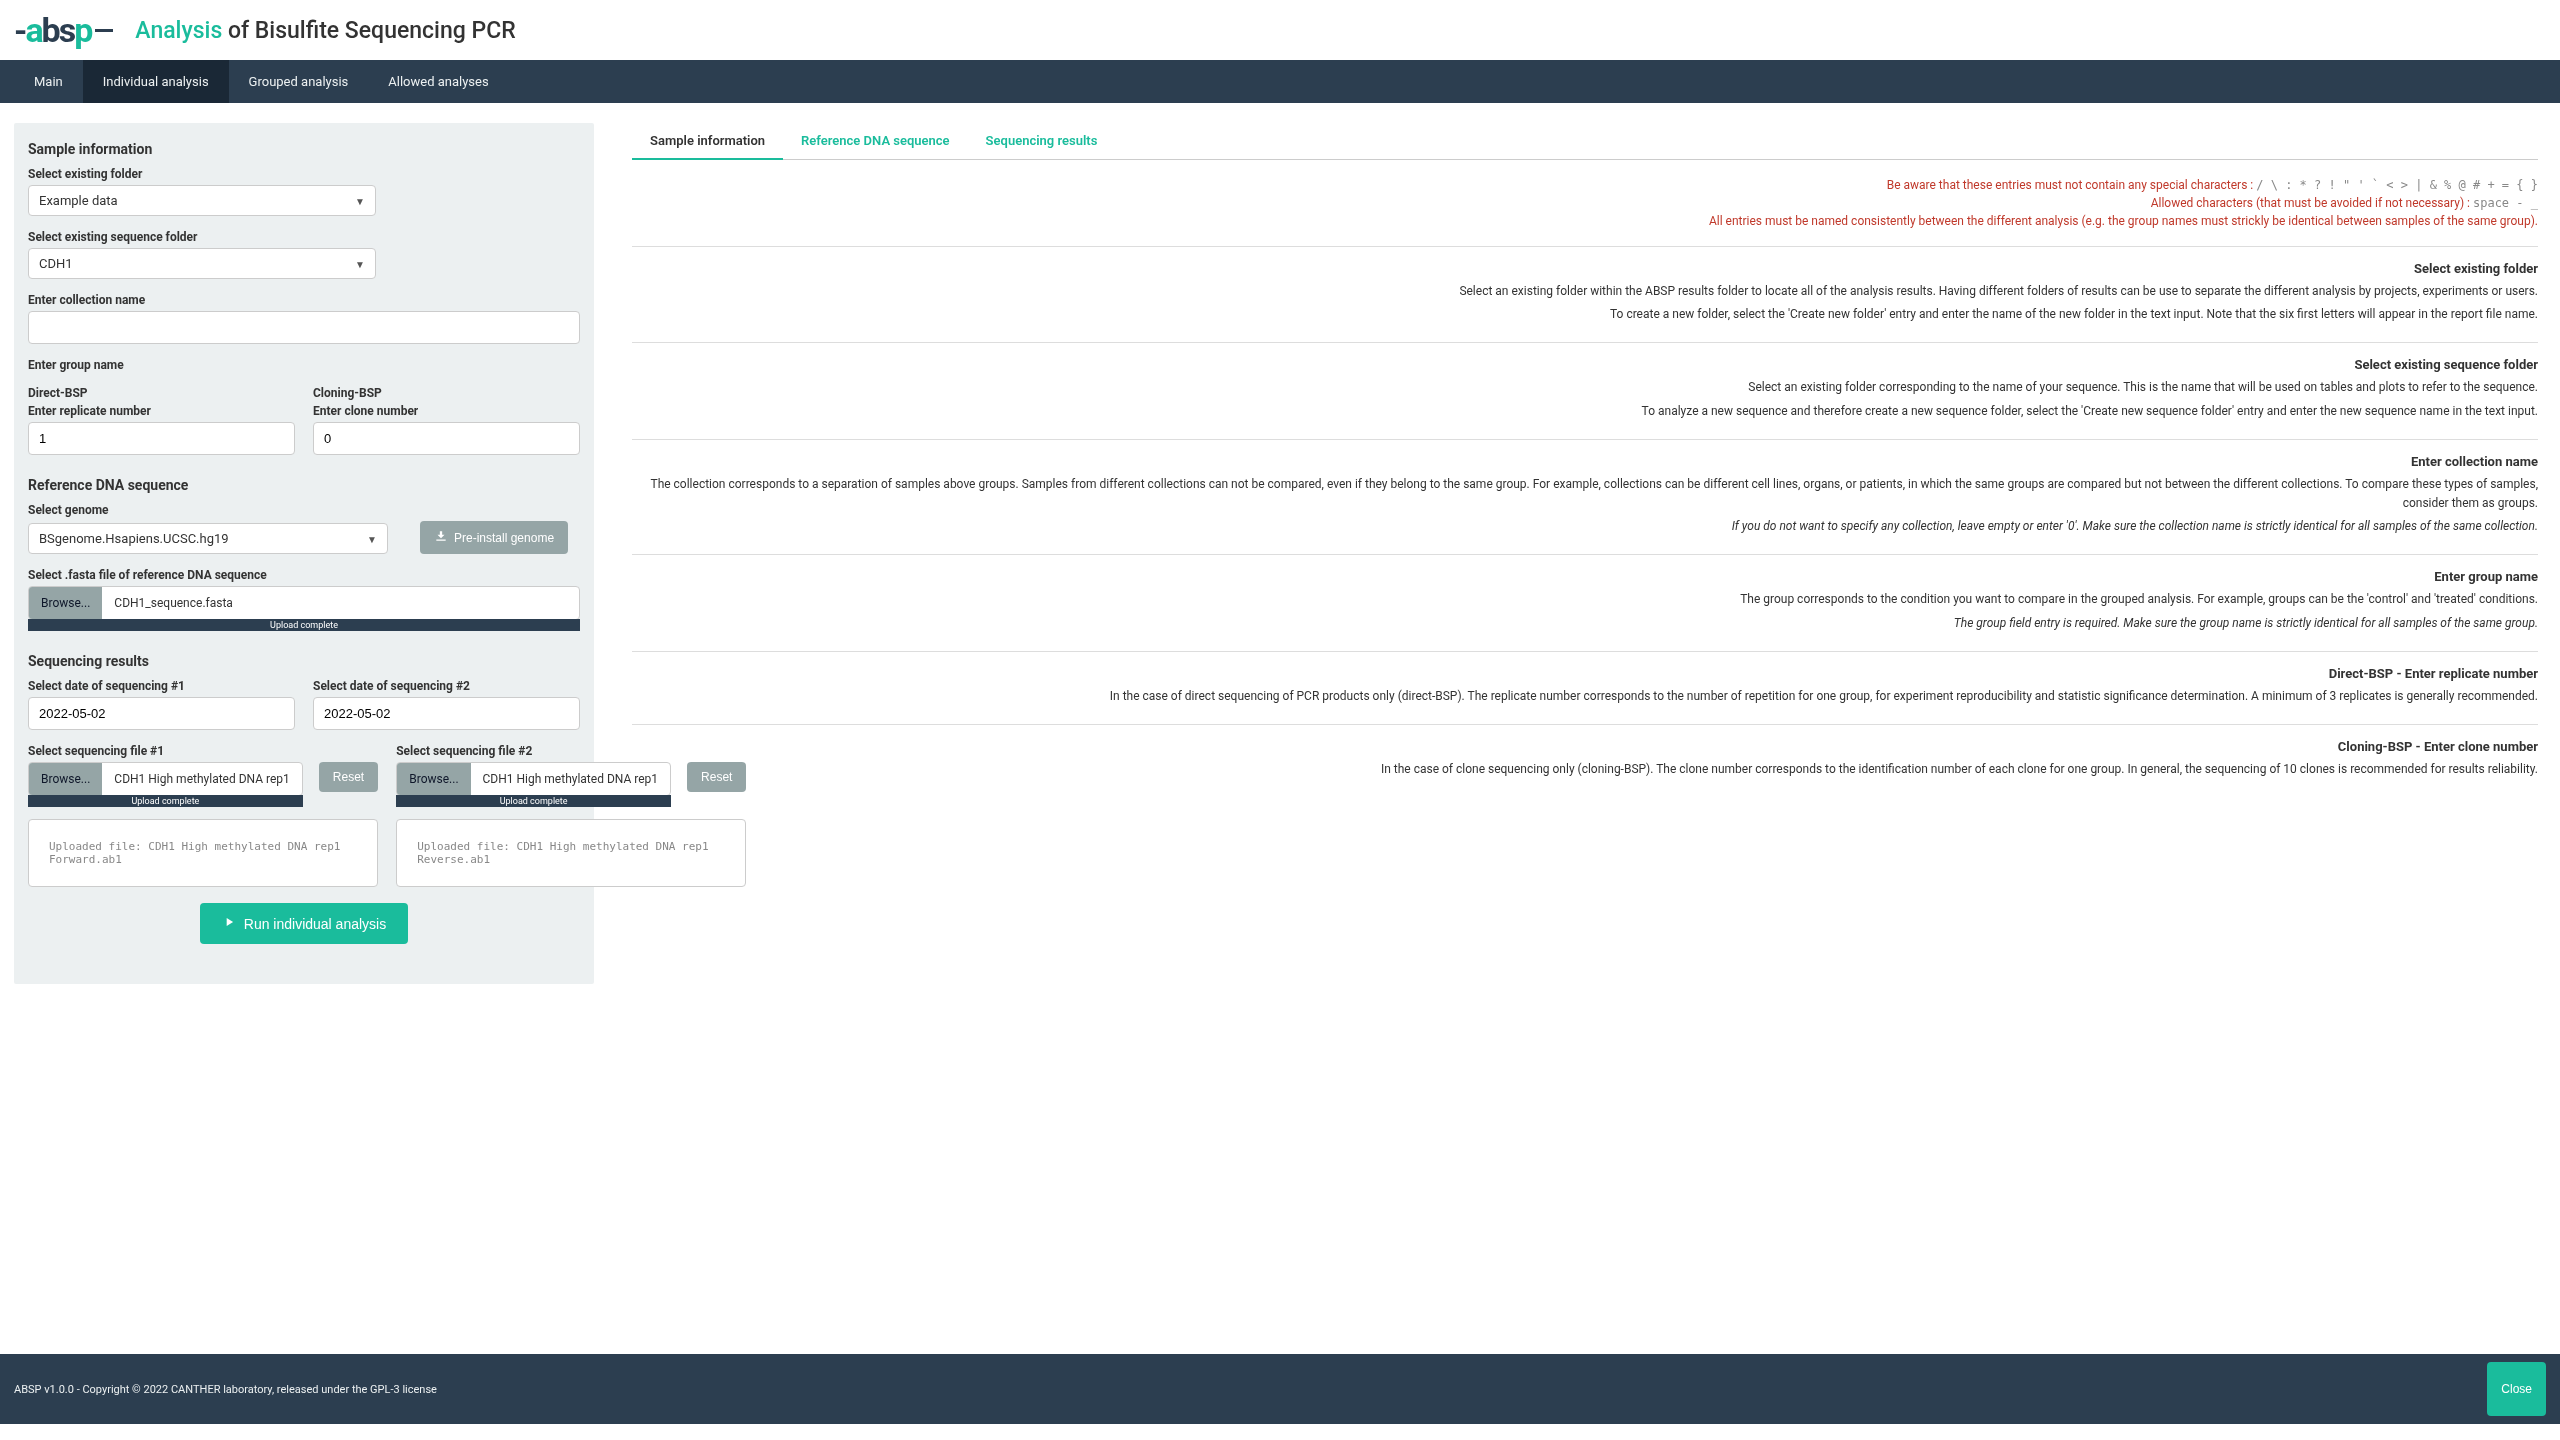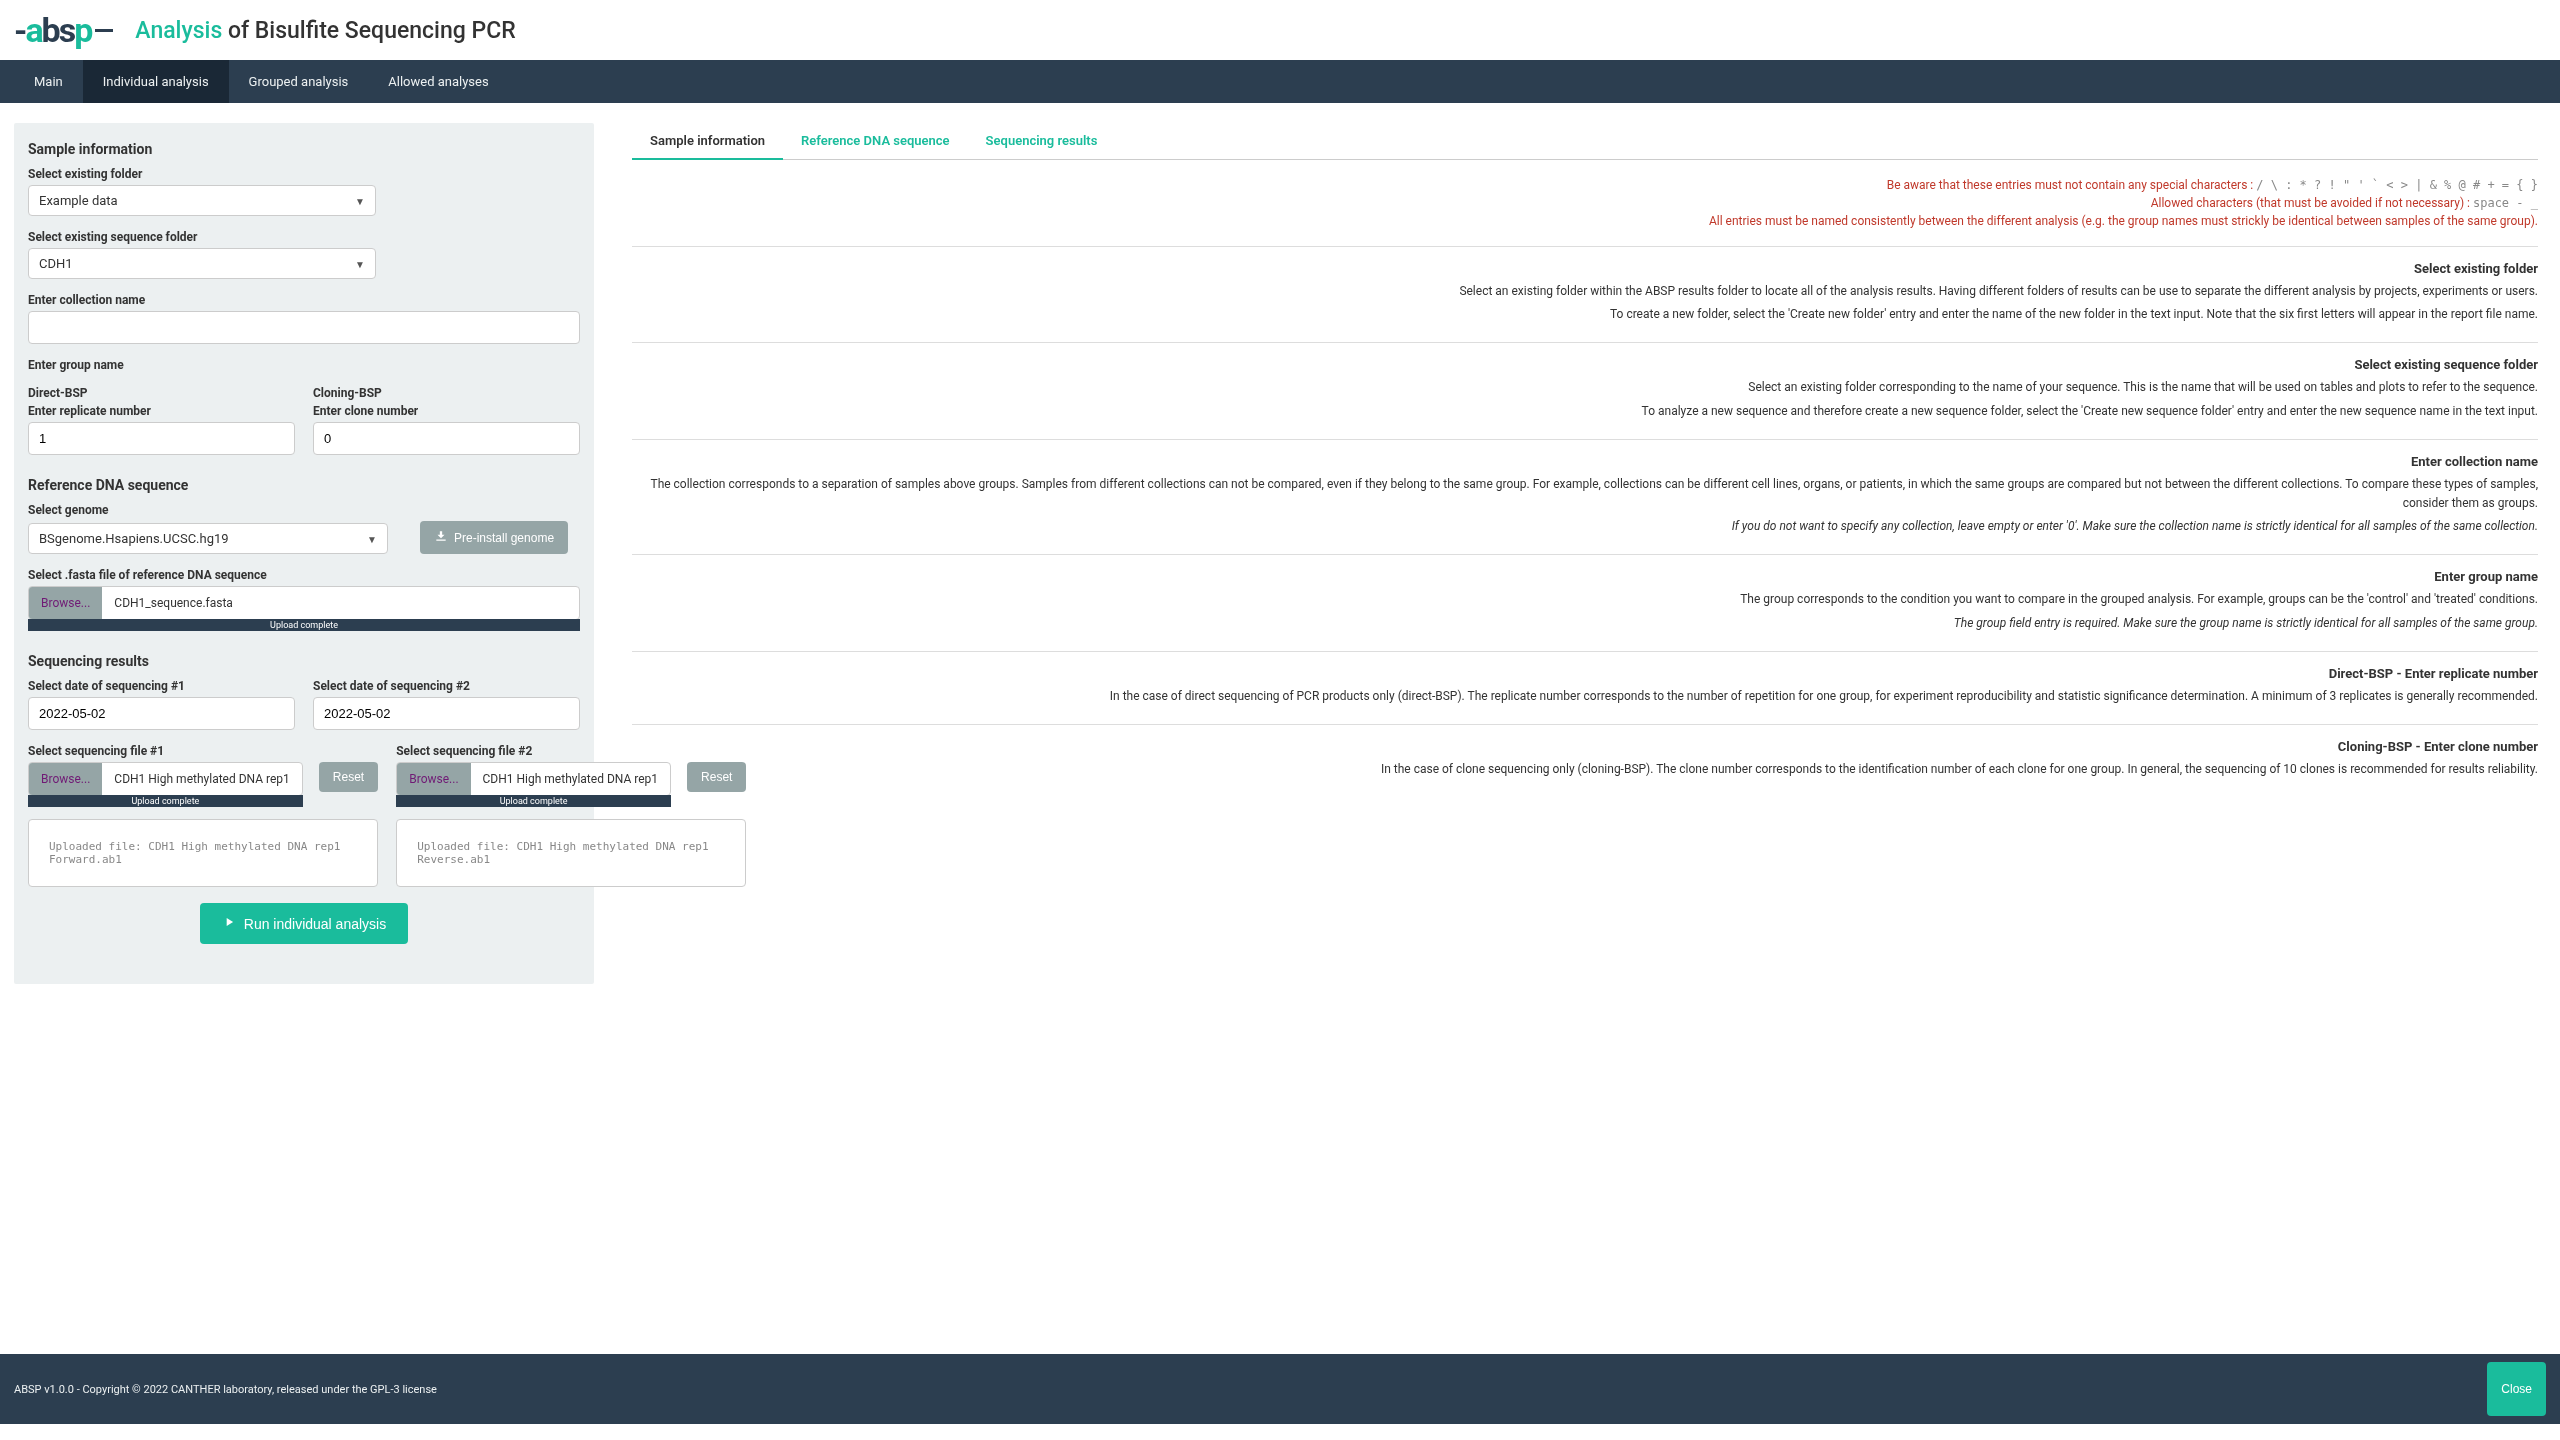--- a/index.html
+++ b/index.html
@@ -35,21 +35,21 @@
 .two-col > div { flex: 1; }
 
 .section-block { margin-bottom: 22px; }
 
 .btn-grey { background: #95a5a6; color: #fff; border: none; border-radius: 4px; padding: 8px 14px; font-size: 12px; cursor: pointer; display: inline-flex; align-items: center; gap: 6px; }
 
 .inline-row { display: flex; gap: 32px; align-items: flex-end; }
 .inline-row .grow { flex: 1; }
 
 .file-input { display: flex; background: #fff; border: 1px solid #ccc; border-radius: 4px; overflow: hidden; }
-.file-browse { background: #95a5a6; color: #701a75; padding: 9px 12px; font-size: 12px; cursor: pointer; }
+.file-browse { background: #95a5a6; color: #0f172a; padding: 9px 12px; font-size: 12px; cursor: pointer; }
 .file-name { padding: 9px 12px; font-size: 12px; color: #333; flex: 1; overflow: hidden; white-space: nowrap; text-overflow: ellipsis; }
 
 .progress-bar { background: #2c3e50; height: 12px; position: relative; margin-top: -1px; }
 .progress-text { position: absolute; width: 100%; text-align: center; color: #fff; font-size: 9px; line-height: 12px; }
 
 .file-row { display: flex; gap: 16px; align-items: flex-start; }
 .file-col { flex: 1; }
 
 .uploaded-info { background: #fff; border: 1px solid #ccc; border-radius: 4px; padding: 20px; font-family: monospace; font-size: 11px; color: #888; margin-top: 12px; }
 

